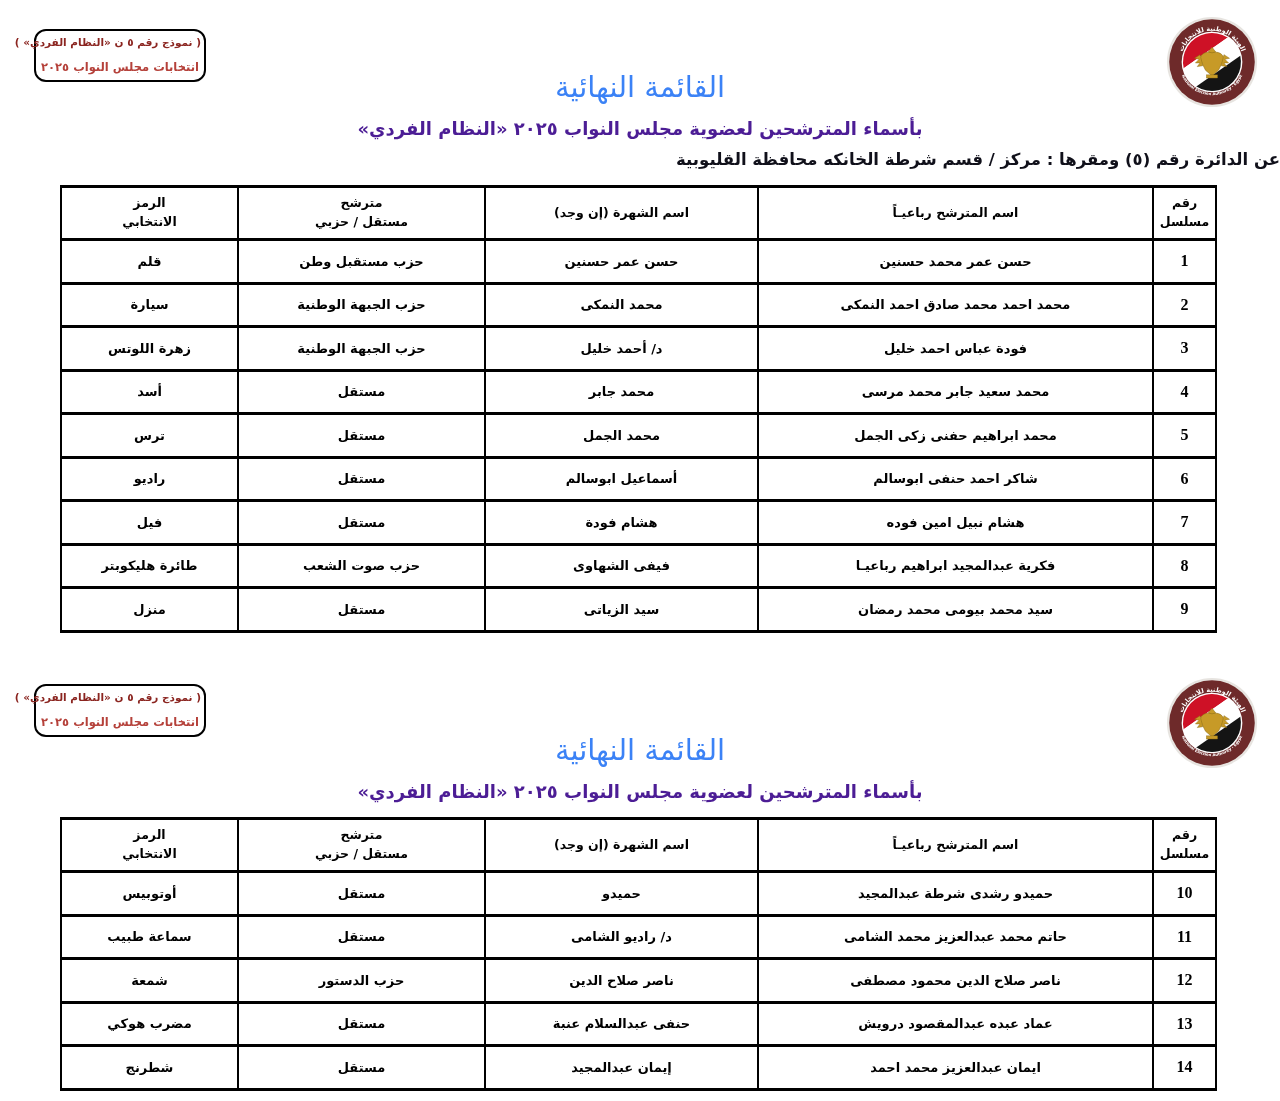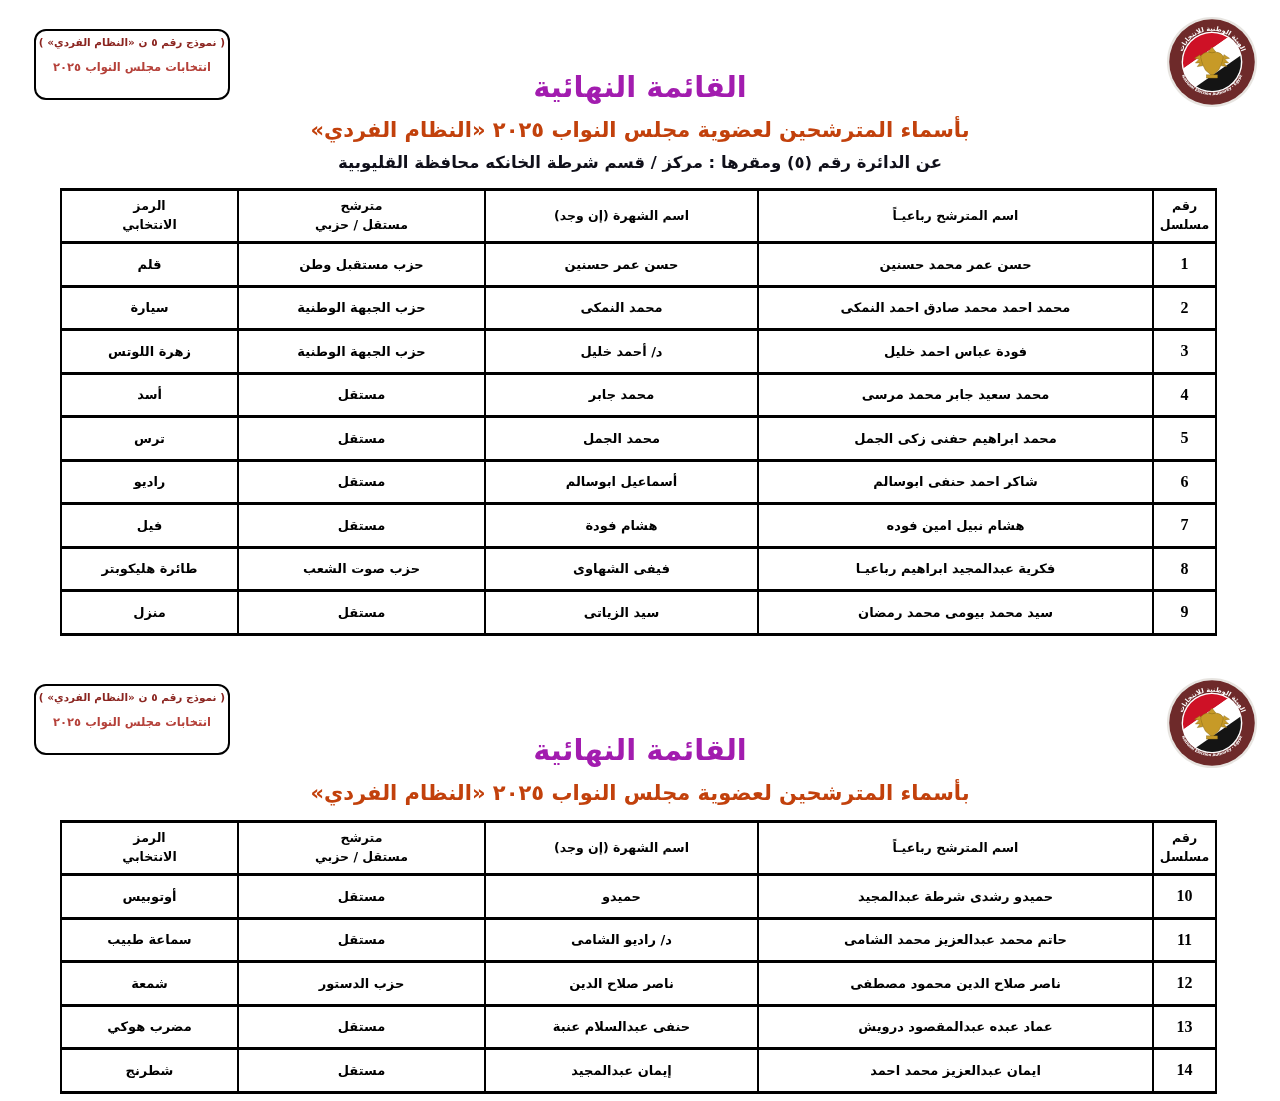--- a/index.html
+++ b/index.html
@@ -8,44 +8,44 @@
     width: 1280px; height: 1101px;
     font-family: "DejaVu Sans", sans-serif;
     position: relative; overflow: hidden;
   }
   .section { position: relative; direction: rtl; }
   .section-1 { height: 655px; }
   .section-2 { height: 446px; }
 
   
   .form-box {
-    position: absolute; left: 34px; top: 29px; width: 196px;
+    position: absolute; left: 34px; top: 29px; width: 172px;
     border: 2px solid #000; border-radius: 12px;
-    padding: 5px 3px 24px 3px; text-align: center; direction: rtl;
+    padding: 5px 3px 6px 3px; text-align: center; direction: rtl;
     background: #fff;
   }
   .form-box-line1 { color: #8b2520; font-size: 10.5px; font-weight: bold; white-space: nowrap; }
   .form-box-line2 { color: #b5413a; font-size: 11.5px; font-weight: bold; margin-top: 12px; white-space: nowrap; letter-spacing: 1px; }
 
   
   .logo-wrap { position: absolute; right: 22px; top: 16px; width: 92px; height: 92px; }
   .section-2 .logo-wrap { top: 22px; }
 
   
   .title {
-    text-align: center; color: #a21caf; font-size: 29px; font-weight: bold;
+    text-align: center; color: #3b82f6; font-size: 29px; font-weight: normal;
     padding-top: 70px; direction: rtl;
   }
   .section-2 .title { padding-top: 78px; }
   .subtitle {
-    text-align: center; color: #c2410c; font-size: 21px; font-weight: bold;
+    text-align: center; color: #4c1d95; font-size: 18px; font-weight: bold;
     margin-top: 14px; direction: rtl;
   }
   .district {
-    text-align: center; color: #10101a; font-size: 16.5px; font-weight: bold;
+    text-align: right; color: #10101a; font-size: 16.5px; font-weight: bold;
     margin-top: 11px; direction: rtl;
   }
   .district:empty { display: none; }
 
   
   table.candidates {
     direction: rtl; border-collapse: collapse; table-layout: fixed;
     width: 1155px; margin: 16px 63px 0 0; background: #fff;
   }
   .section-2 table.candidates { margin-top: 15px; }

